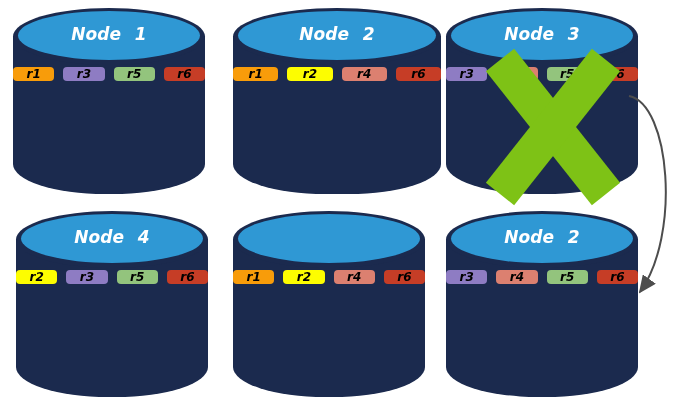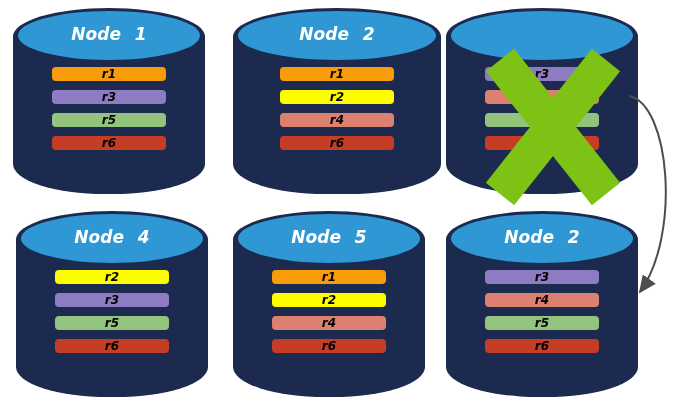--- a/index.html
+++ b/index.html
@@ -36,21 +36,21 @@
   }
   .node-title {
     position: absolute; left: 0; right: 0; top: 0; height: 52px;
     display: flex; align-items: center; justify-content: center;
     color: var(--node-label-text, #ffffff);
     font-weight: bold; font-size: 17px; word-spacing: 8px;
     z-index: 2;
   }
   .bars {
     position: absolute; left: 0; right: 0; top: 59px;
-    display: flex; flex-direction: column; align-items: center; gap: 9px;
+    display: flex; flex-direction: row; align-items: center; gap: 9px;
     z-index: 1;
   }
   .bar {
     width: 114px; height: 14px; border-radius: 4px;
     display: flex; align-items: center; justify-content: center;
     font-size: 12px; font-weight: bold; line-height: 1;
     color: var(--replica-label-text, #000000);
     background: #888;
   }
   .x-svg { position: absolute; left: 0; top: 0; overflow: visible; z-index: 3; }
@@ -90,20 +90,21 @@
       <div class="bar" style="background-color: rgb(220, 128, 112);">r4</div>
       <div class="bar" style="background-color: rgb(198, 61, 38);">r6</div>
     </div>
   </div>
 
   <div class="node pos-n3">
     <div class="cyl-body"></div>
     <div class="cyl-top">
       <div class="cyl-top-inner"></div>
     </div>
+    <div class="node-title">Node 3</div>
     <div class="bars">
       <div class="bar" style="background-color: rgb(142, 124, 195);">r3</div>
       <div class="bar" style="background-color: rgb(220, 128, 112);">r4</div>
       <div class="bar" style="background-color: rgb(147, 196, 125);">r5</div>
       <div class="bar" style="background-color: rgb(198, 61, 38);">r6</div>
     </div>
     <svg class="x-svg" width="184" height="196" viewBox="0 0 184 196">
       <line class="x-line" x1="54" y1="52" x2="160" y2="186"></line>
       <line class="x-line" x1="160" y1="52" x2="54" y2="186"></line>
     </svg>
@@ -121,21 +122,20 @@
       <div class="bar" style="background-color: rgb(147, 196, 125);">r5</div>
       <div class="bar" style="background-color: rgb(198, 61, 38);">r6</div>
     </div>
   </div>
 
   <div class="node pos-n5">
     <div class="cyl-body"></div>
     <div class="cyl-top">
       <div class="cyl-top-inner"></div>
     </div>
-    <div class="node-title">Node 5</div>
     <div class="bars">
       <div class="bar" style="background-color: rgb(248, 156, 10);">r1</div>
       <div class="bar" style="background-color: rgb(253, 253, 0);">r2</div>
       <div class="bar" style="background-color: rgb(220, 128, 112);">r4</div>
       <div class="bar" style="background-color: rgb(198, 61, 38);">r6</div>
     </div>
   </div>
 
   <div class="node pos-n6">
     <div class="cyl-body"></div>

